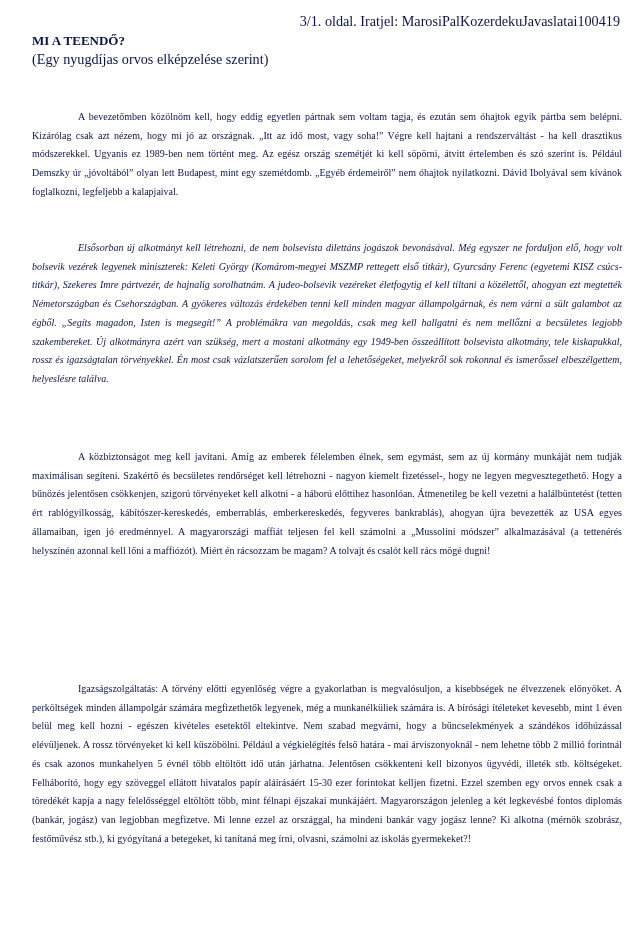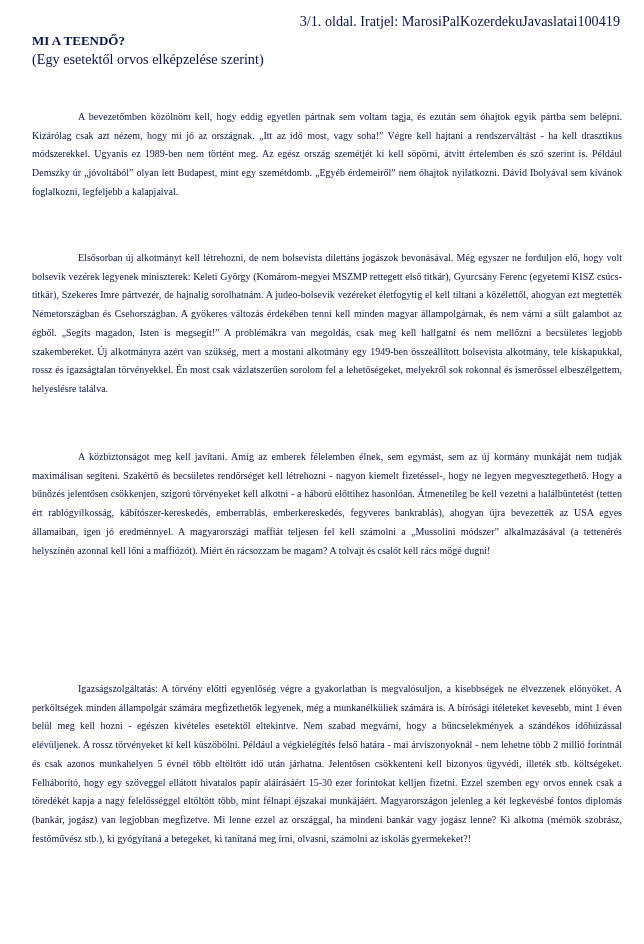--- a/index.html
+++ b/index.html
@@ -22,29 +22,29 @@
     position: absolute; left: 32px; top: 50px;
     font-size: 14.2px; line-height: 18px;
   }
   .para {
     position: absolute; left: 32px; width: 590px;
     font-size: 10px; line-height: 18.7px;
     text-align: justify; text-indent: 46px;
     margin: 0;
   }
   #p1 { top: 108px; }
-  #p2 { top: 249px; }
+  #p2 { top: 239px; font-style: italic; }
   #p3 { top: 448px; }
   #p4 { top: 680px; }
 </style>
 </head>
 <body>
 
 <div class="page">
   <div class="doc-ref">3/1. oldal. Iratjel: MarosiPalKozerdekuJavaslatai100419</div>
   <div class="title">MI A TEENDŐ?</div>
-  <div class="subtitle">(Egy esetektől orvos elképzelése szerint)</div>
+  <div class="subtitle">(Egy nyugdíjas orvos elképzelése szerint)</div>
 
   <p class="para" id="p1">A bevezetőmben közölnöm kell, hogy eddig egyetlen pártnak sem voltam tagja, és ezután sem óhajtok egyik pártba sem belépni. Kizárólag csak azt nézem, hogy mi jó az országnak. „Itt az idő most, vagy soha!” Végre kell hajtani a rendszerváltást - ha kell drasztikus módszerekkel. Ugyanis ez 1989-ben nem történt meg. Az egész ország szemétjét ki kell söpörni, átvitt értelemben és szó szerint is. Például Demszky úr „jóvoltából” olyan lett Budapest, mint egy szemétdomb. „Egyéb érdemeiről” nem óhajtok nyilatkozni. Dávid Ibolyával sem kívánok foglalkozni, legfeljebb a kalapjaival.</p>
   <p class="para" id="p2">Elsősorban új alkotmányt kell létrehozni, de nem bolsevista dilettáns jogászok bevonásával. Még egyszer ne forduljon elő, hogy volt bolsevik vezérek legyenek miniszterek: Keleti György (Komárom-megyei MSZMP rettegett első titkár), Gyurcsány Ferenc (egyetemi KISZ csúcs-titkár), Szekeres Imre pártvezér, de hajnalig sorolhatnám. A judeo-bolsevik vezéreket életfogytig el kell tiltani a közélettől, ahogyan ezt megtették Németországban és Csehországban. A gyökeres változás érdekében tenni kell minden magyar állampolgárnak, és nem várni a sült galambot az égből. „Segíts magadon, Isten is megsegít!” A problémákra van megoldás, csak meg kell hallgatni és nem mellőzni a becsületes legjobb szakembereket. Új alkotmányra azért van szükség, mert a mostani alkotmány egy 1949-ben összeállított bolsevista alkotmány, tele kiskapukkal, rossz és igazságtalan törvényekkel. Én most csak vázlatszerűen sorolom fel a lehetőségeket, melyekről sok rokonnal és ismerőssel elbeszélgettem, helyeslésre találva.</p>
   <p class="para" id="p3">A közbiztonságot meg kell javítani. Amíg az emberek félelemben élnek, sem egymást, sem az új kormány munkáját nem tudják maximálisan segíteni. Szakértő és becsületes rendőrséget kell létrehozni - nagyon kiemelt fizetéssel-, hogy ne legyen megvesztegethető. Hogy a bűnözés jelentősen csökkenjen, szigorú törvényeket kell alkotni - a háború előttihez hasonlóan. Átmenetileg be kell vezetni a halálbüntetést (tetten ért rablógyilkosság, kábítószer-kereskedés, emberrablás, emberkereskedés, fegyveres bankrablás), ahogyan újra bevezették az USA egyes államaiban, igen jó eredménnyel. A magyarországi maffiát teljesen fel kell számolni a „Mussolini módszer” alkalmazásával (a tettenérés helyszínén azonnal kell lőni a maffiózót). Miért én rácsozzam be magam? A tolvajt és csalót kell rács mögé dugni!</p>
   <p class="para" id="p4">Igazságszolgáltatás: A törvény előtti egyenlőség végre a gyakorlatban is megvalósuljon, a kisebbségek ne élvezzenek előnyöket. A perköltségek minden állampolgár számára megfizethetők legyenek, még a munkanélküliek számára is. A bírósági ítéleteket kevesebb, mint 1 éven belül meg kell hozni - egészen kivételes esetektől eltekintve. Nem szabad megvárni, hogy a bűncselekmények a szándékos időhúzással elévüljenek. A rossz törvényeket ki kell küszöbölni. Például a végkielégítés felső határa - mai árviszonyoknál - nem lehetne több 2 millió forintnál és csak azonos munkahelyen 5 évnél több eltöltött idő után járhatna. Jelentősen csökkenteni kell bizonyos ügyvédi, illeték stb. költségeket. Felháborító, hogy egy szöveggel ellátott hivatalos papír aláírásáért 15-30 ezer forintokat kelljen fizetni. Ezzel szemben egy orvos ennek csak a töredékét kapja a nagy felelősséggel eltöltött több, mint félnapi éjszakai munkájáért. Magyarországon jelenleg a két legkevésbé fontos diplomás (bankár, jogász) van legjobban megfizetve. Mi lenne ezzel az országgal, ha mindeni bankár vagy jogász lenne? Ki alkotna (mérnök szobrász, festőművész stb.), ki gyógyítaná a betegeket, ki tanítaná meg írni, olvasni, számolni az iskolás gyermekeket?!</p>
 </div>
 
 </body></html>

